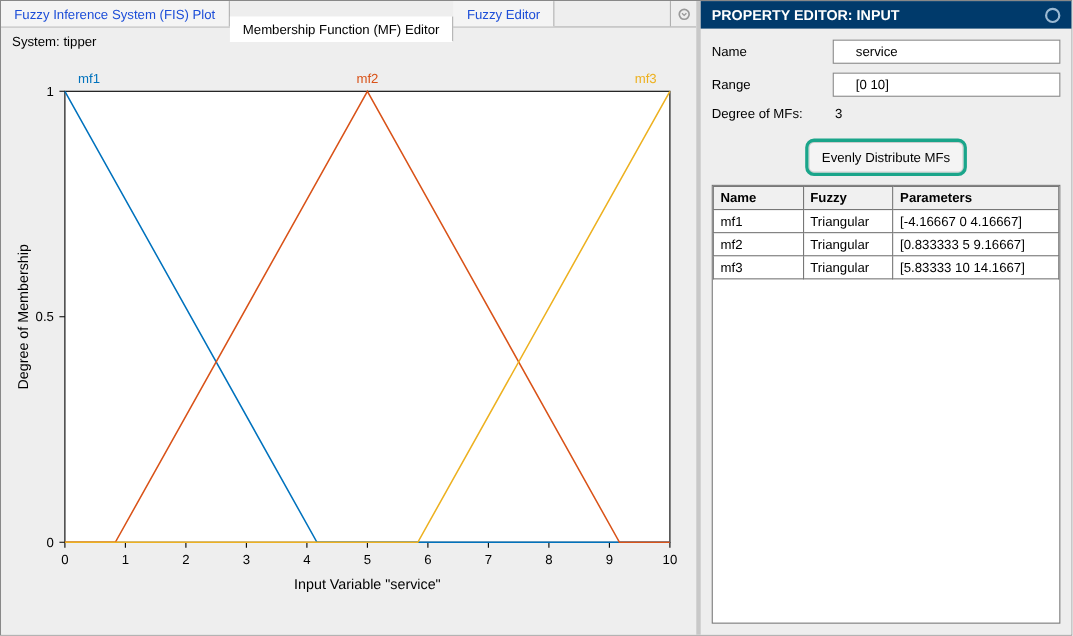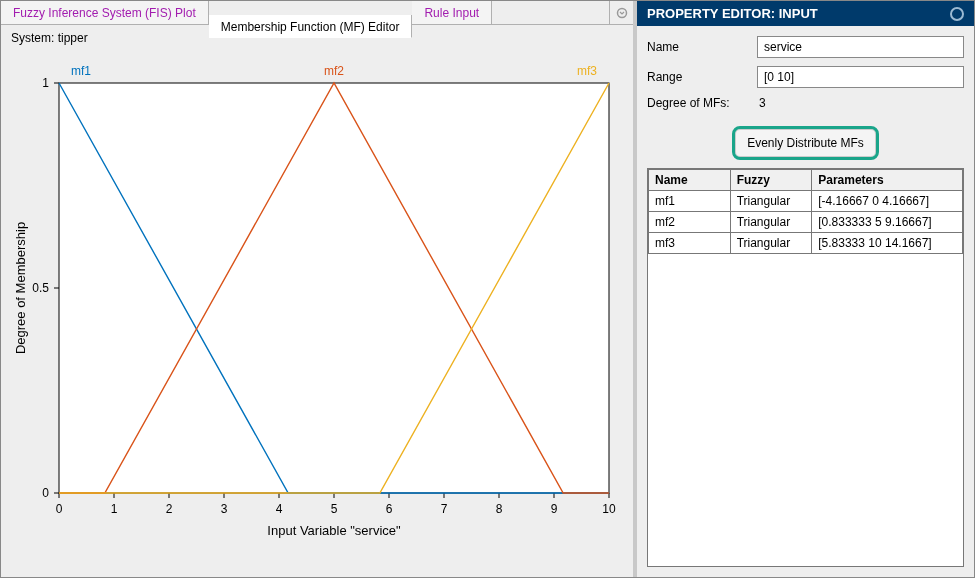--- a/index.html
+++ b/index.html
@@ -28,21 +28,21 @@
     display: flex;
     align-items: stretch;
     height: 24px;
     background: #eee;
     border-bottom: 1px solid #b0b0b0;
   }
   .tab {
     padding: 4px 12px;
     border-right: 1px solid #b0b0b0;
     background: #f4f4f4;
-    color: #a21caf;
+    color: #1d4ed8;
     cursor: pointer;
     line-height: 16px;
   }
   .tab.active {
     background: #fff;
     color: #000;
     border-bottom: 1px solid #fff;
     position: relative;
     top: 14px;
   }
@@ -108,21 +108,21 @@
     margin-bottom: 8px;
   }
   .prop-label {
     width: 110px;
   }
   .prop-input {
     flex: 1;
     border: 1px solid #888;
     background: #fff;
     height: 22px;
-    padding: 2px 6px;
+    padding: 2px 20px;
     font-family: inherit;
     font-size: 12px;
   }
   .prop-value { flex: 1; padding-left: 2px; }
   .btn-row {
     display: flex;
     justify-content: center;
     padding: 2px 10px 8px 10px;
   }
   .evenly-btn {
@@ -159,21 +159,21 @@
 </style>
 </head>
 <body>
 
 <div class="app">
 
   <div class="left-panel">
     <div class="tabstrip">
       <div class="tab">Fuzzy Inference System (FIS) Plot</div>
       <div class="tab active">Membership Function (MF) Editor</div>
-      <div class="tab">Rule Input</div>
+      <div class="tab">Fuzzy Editor</div>
       <div class="tabstrip-spacer"></div>
       <div class="tabstrip-close">
         <svg width="12" height="12" viewBox="0 0 12 12">
             <circle cx="6" cy="6" r="4.5" fill="none" stroke="#999" stroke-width="1.5"></circle>
             <path d="M4 5 L6 7 L8 5" fill="none" stroke="#999" stroke-width="1.2"></path>
           </svg>
       </div>
     </div>
     <div class="system-line">System: tipper</div>
     <div class="plot-wrap">

